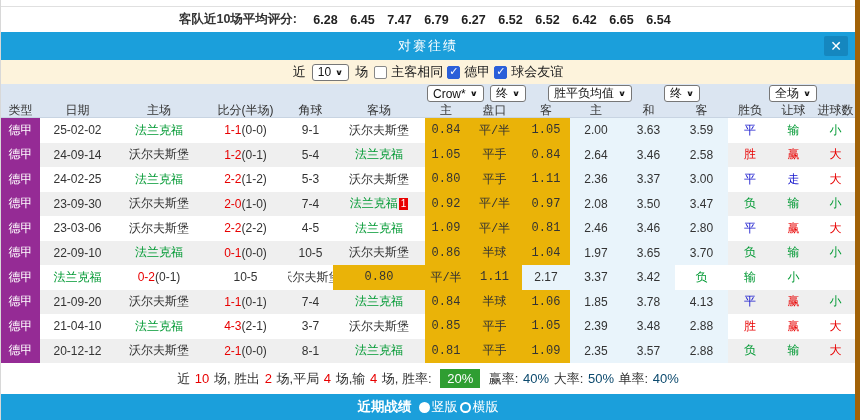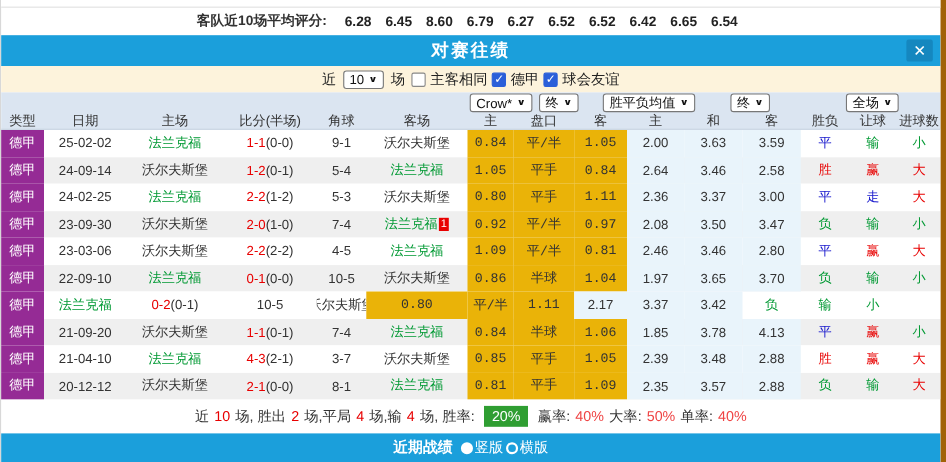--- a/index.html
+++ b/index.html
@@ -11,21 +11,21 @@
     --cols:39px 75px 88px 85px 45px 92px 42px 55px 48px 52px 53px 53px 44px 43px 41px;
   }
   
   .top-strip { height:7px; border-bottom:1px solid #e0e0e0; background:#fff; }
   
   .ratings { height:25px; display:flex; align-items:center; justify-content:center; gap:0; font-size:12.5px; color:#333; }
   .ratings .lbl { font-weight:bold; margin-right:10px; }
   .ratings .val { font-weight:bold; color:#222; width:37px; text-align:center; }
   
   .titlebar { position:relative; height:28px; background:#1b9fdb; display:flex; align-items:center; justify-content:center; }
-  .titlebar .title { color:#fff; font-size:16px; font-weight:bold; letter-spacing:2px; }
+  .titlebar .title { color:#fff; font-size:13px; font-weight:normal; letter-spacing:2px; }
   .close-btn { position:absolute; right:7px; top:4px; width:24px; height:20px; background:#1587bf;
     color:#fff; font-size:14px; font-weight:bold; display:flex; align-items:center; justify-content:center;
     cursor:pointer; border-radius:2px; }
   
   .filterbar { height:24px; background:#fdf3dc; display:flex; align-items:center; justify-content:center; gap:6px; font-size:13px; color:#222; }
   .sel { display:inline-flex; align-items:center; gap:4px; background:#fff; border:1px solid #777; border-radius:3px;
     padding:0 5px; height:17px; font-size:12px; color:#111; cursor:pointer; white-space:nowrap; }
   .sel .chev { font-size:10px; font-weight:bold; transform:scaleY(.8); }
   .cb { width:13px; height:13px; border:1px solid #888; border-radius:2px; background:#fff; display:inline-block; position:relative; cursor:pointer; }
   .cb.checked { background:#2b5fd9; border-color:#2b5fd9; }
@@ -47,42 +47,42 @@
   .row .c-league { background:#952b95; color:#fff; font-size:12px; }
   .row .bg-cream { background:#eab308;font-family:Liberation Mono, monospace; }
   .row .bg-blue { background:#e9f4fb; }
   .t-green { color:#009933; } .t-dark { color:#333; }
   .score { color:#e80000; } .half { color:#333; }
   .c-red { color:#e80000; } .c-blue { color:#1414cc; } .c-green { color:#009933; }
   .redcard { background:#e80000; color:#fff; font-size:10px; line-height:12px; padding:0 2px; margin-left:1px; display:inline-block; }
   
   .summary { height:31px; display:flex; align-items:center; justify-content:center; font-size:13px; color:#333; gap:1px; }
   .summary .s-red { color:#e80000; }
-  .summary .s-blue { color:#ef4444; }
+  .summary .s-blue { color:#0c4a6e; }
   .summary .s-badge { background:#2f9e32; color:#fff; padding:2px 7px; margin:0 4px; }
   .summary span { white-space:pre; }
   
   .bottombar { height:26px; background:#1b9fdb; display:flex; align-items:center; justify-content:center; gap:7px; color:#fff; font-size:13px; }
   .bottombar .bb-title { font-weight:bold; font-size:13.5px; }
   .radio { width:11px; height:11px; border:2px solid #fff; border-radius:50%; display:inline-block; cursor:pointer; }
   .radio.selected { background:#fff; }
 </style>
 </head>
 <body>
 
 <div class="app">
 
   <div class="top-strip"></div>
 
   <div class="ratings">
     <span class="lbl">客队近10场平均评分:</span>
     <span id="ratings-values" style="display: inline-flex;">
         <span class="val">6.28</span>
         <span class="val">6.45</span>
-        <span class="val">8.60</span>
+        <span class="val">7.47</span>
         <span class="val">6.79</span>
         <span class="val">6.27</span>
         <span class="val">6.52</span>
         <span class="val">6.52</span>
         <span class="val">6.42</span>
         <span class="val">6.65</span>
         <span class="val">6.54</span>
       </span>
   </div>
 

